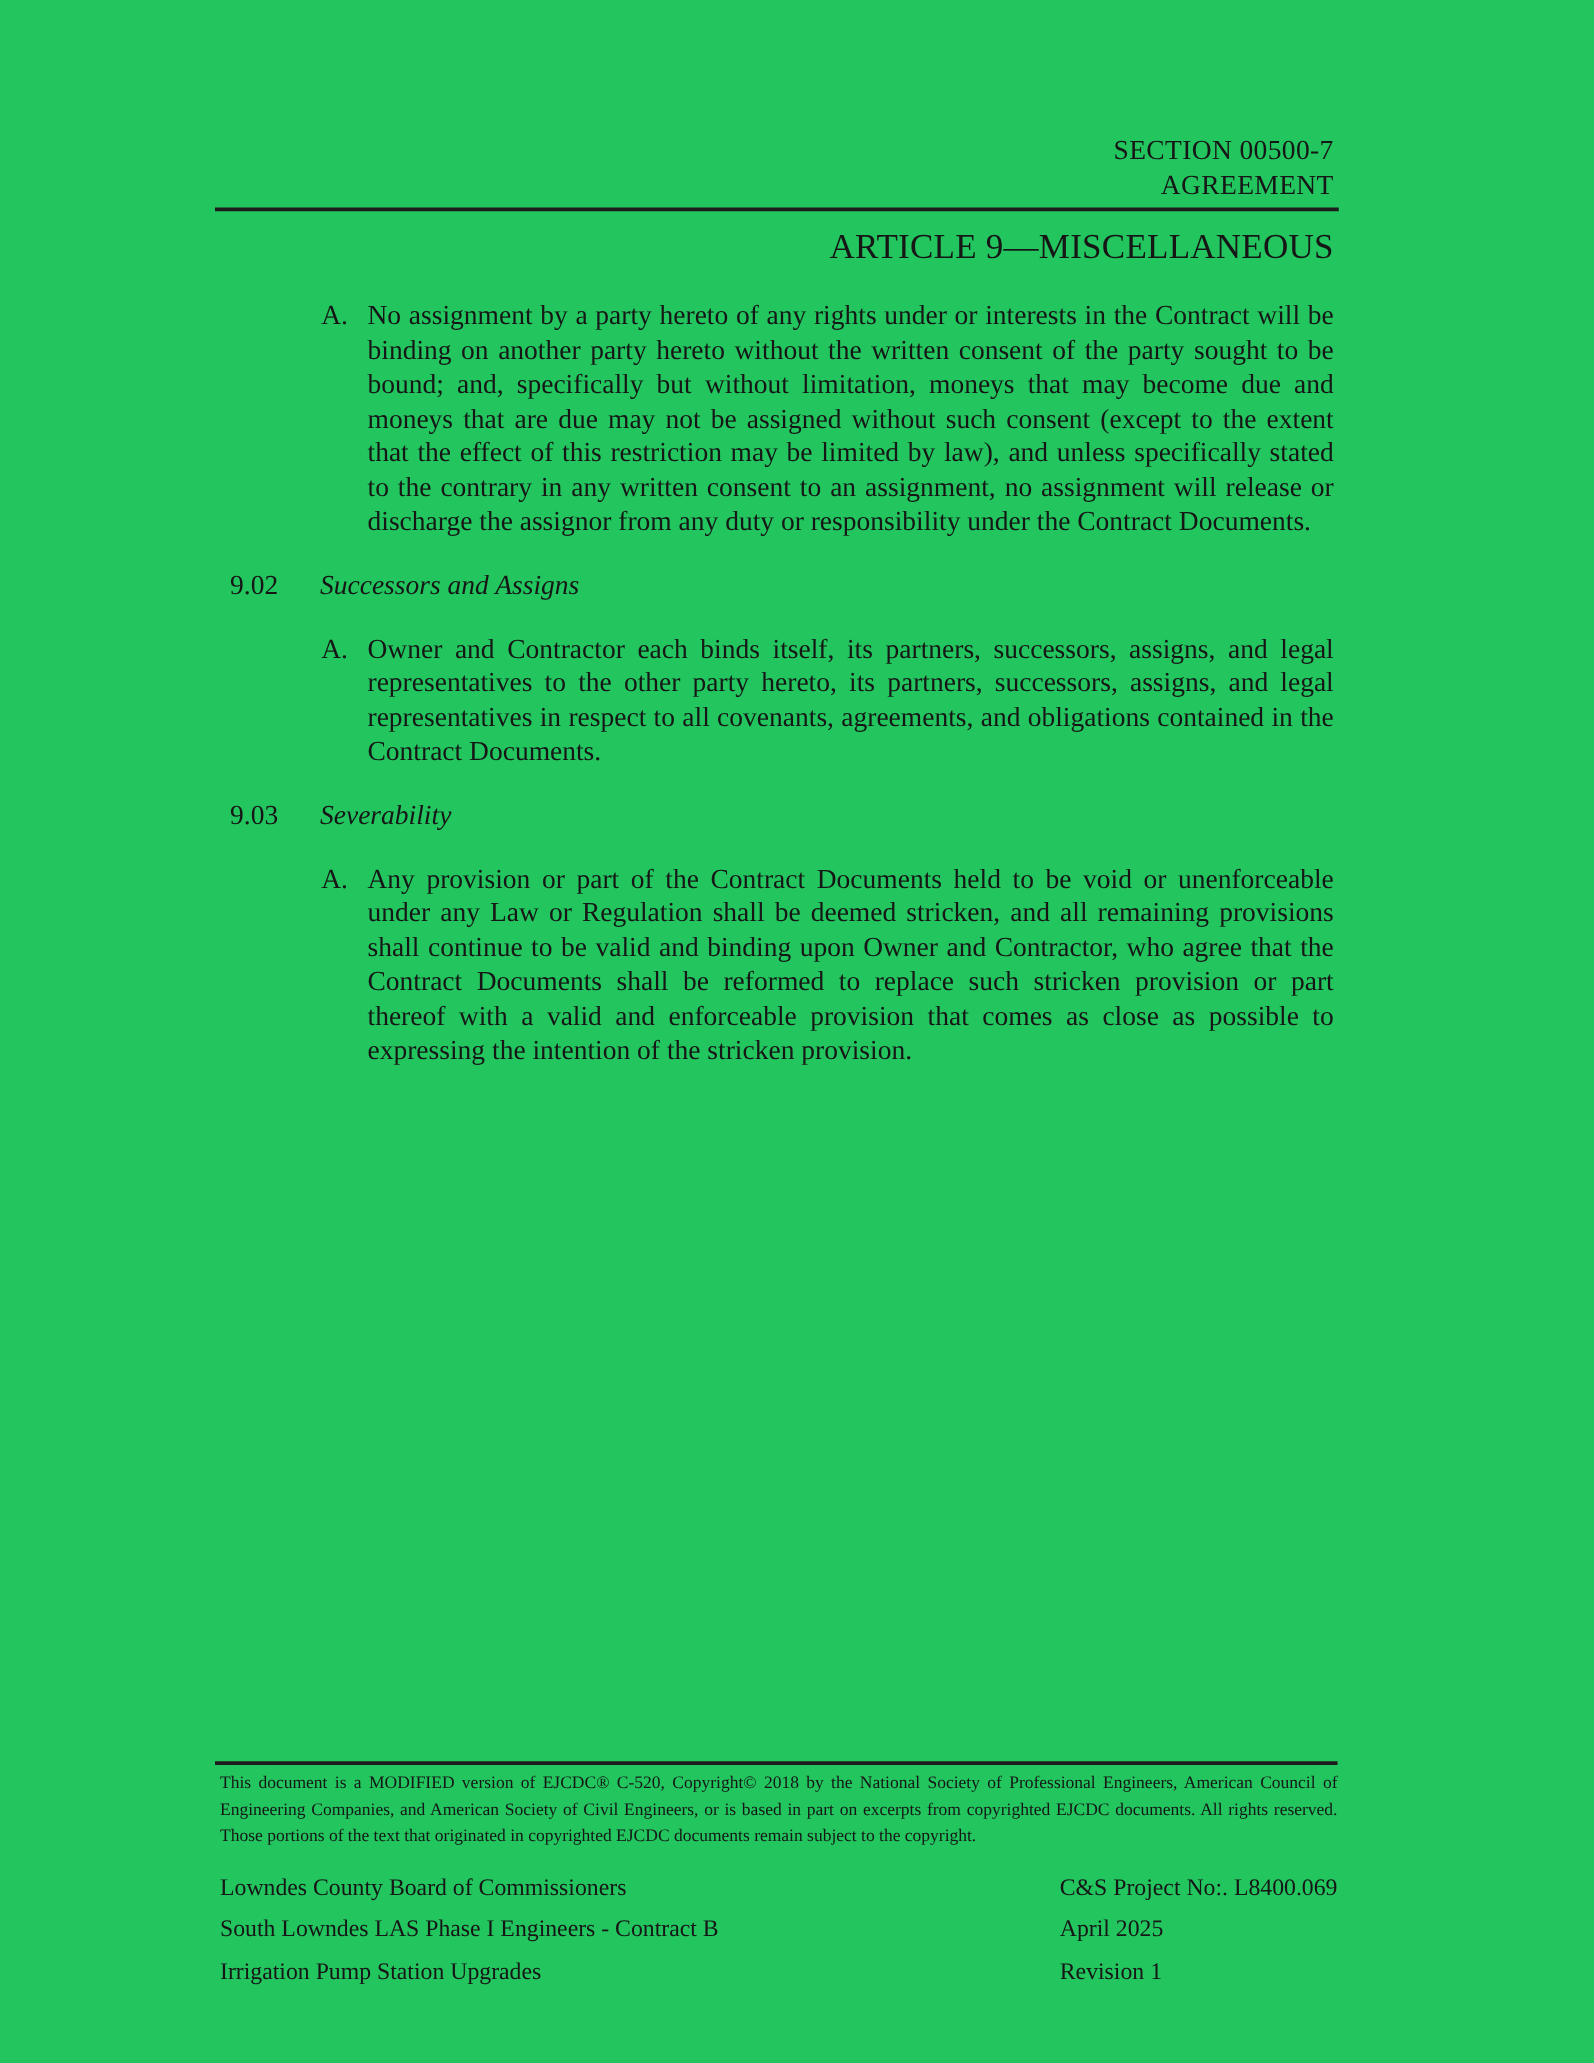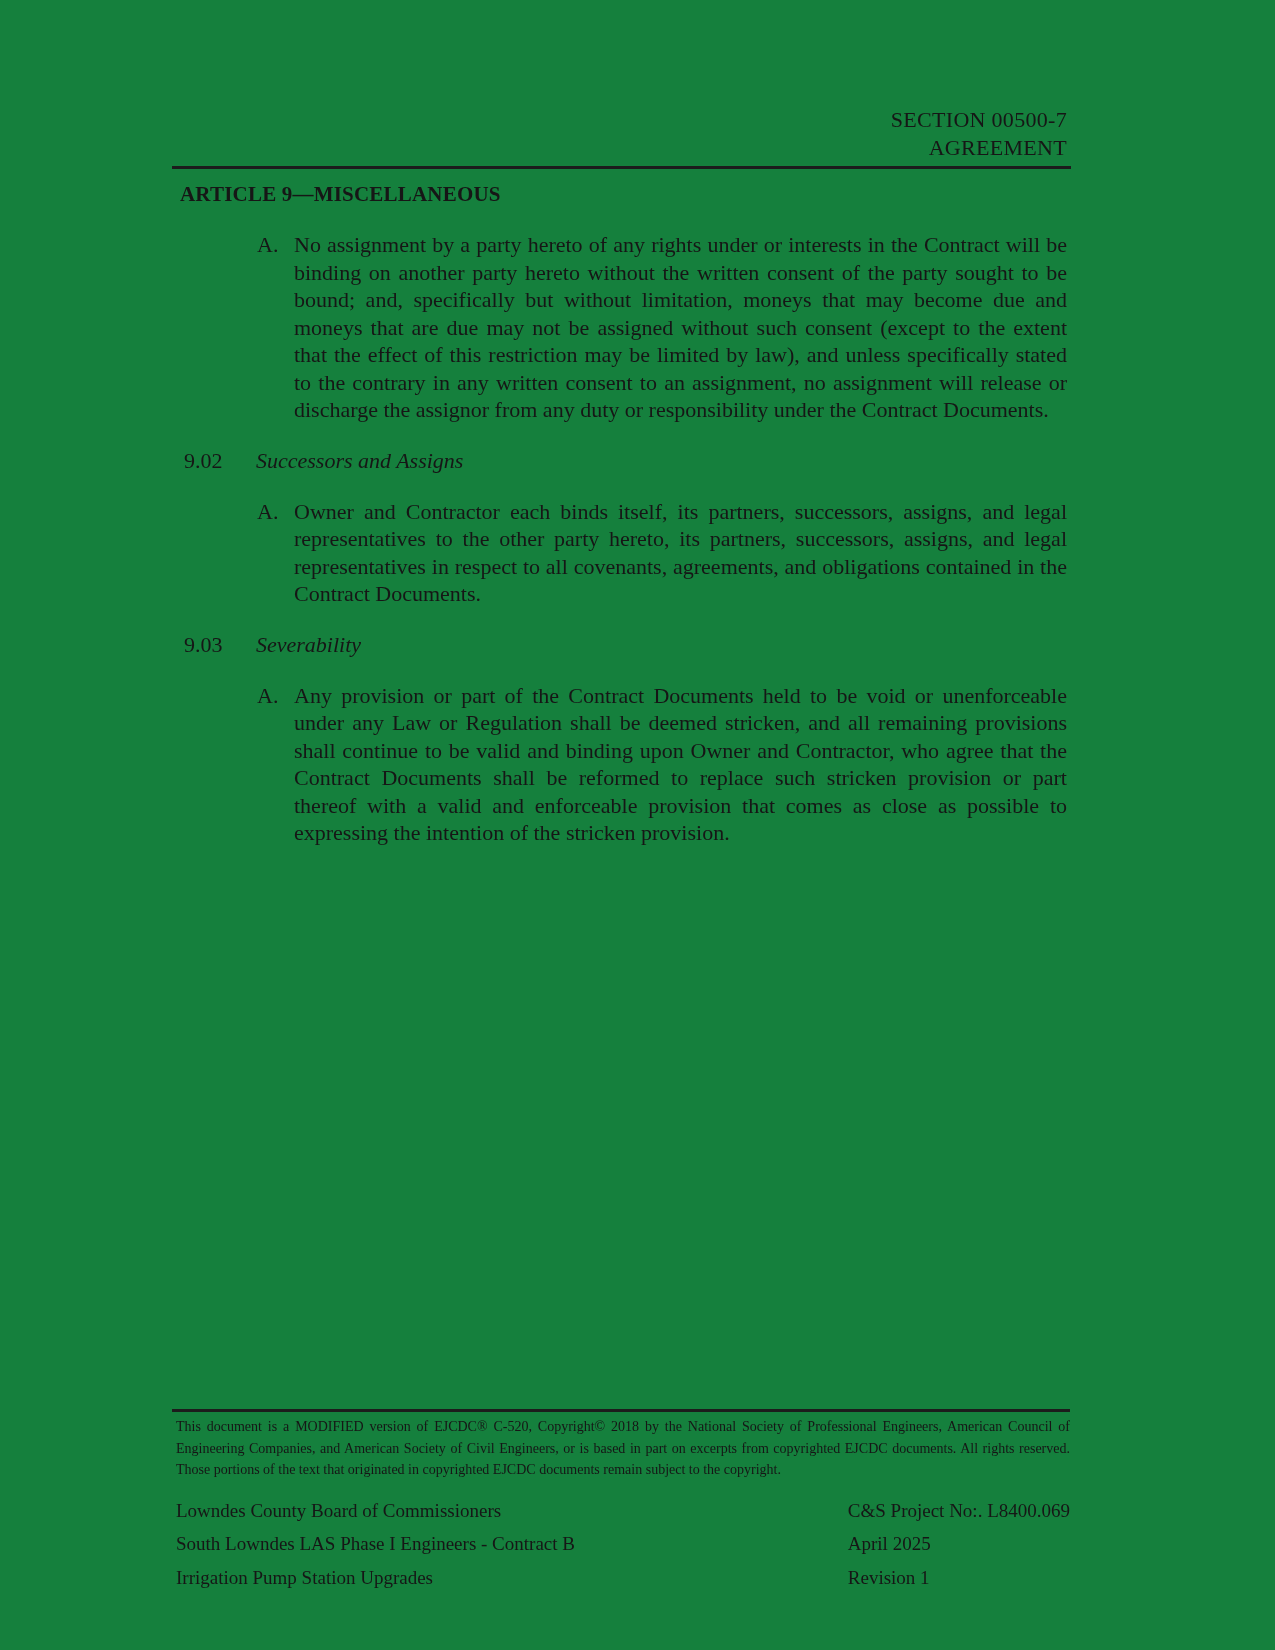--- a/index.html
+++ b/index.html
@@ -4,21 +4,21 @@
 <style>
   html, body {
     margin: 0;
     padding: 0;
     background: #ffffff;
   }
   .page {
     position: relative;
     width: 1275px;
     height: 1650px;
-    background: #15803d;
+    background: #22c55e;
     box-sizing: border-box;
     font-family: "Liberation Serif", "DejaVu Serif", serif;
     color: #161616;
     padding: 106px 208px 0 184px;
     overflow: hidden;
   }
   
   .doc-header {
     text-align: right;
     font-size: 22px;
@@ -26,24 +26,25 @@
     letter-spacing: 0.3px;
   }
   .rule {
     border: 0;
     border-top: 3px solid #1c1c1c;
     margin: 4px 0 0 -12px;
     margin-right: -4px;
   }
   
   .article-title {
-    font-size: 21px;
-    font-weight: bold;
+    font-size: 28px;
+    font-weight: normal;
     margin: 13px 0 0 -4px;
     letter-spacing: 0.2px;
+    text-align: right;
   }
   .sec-head {
     display: flex;
     margin-top: 23px;
     font-size: 22px;
     line-height: 27px;
   }
   .sec-num {
     width: 72px;
     flex-shrink: 0;

